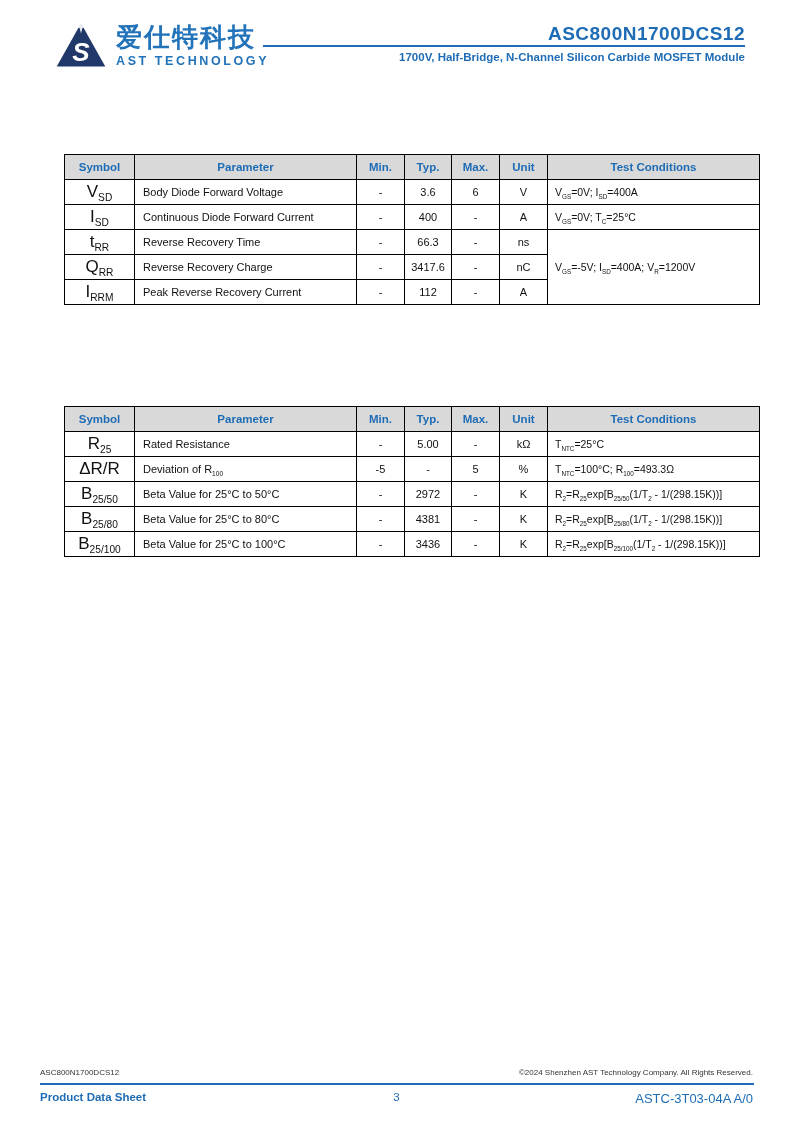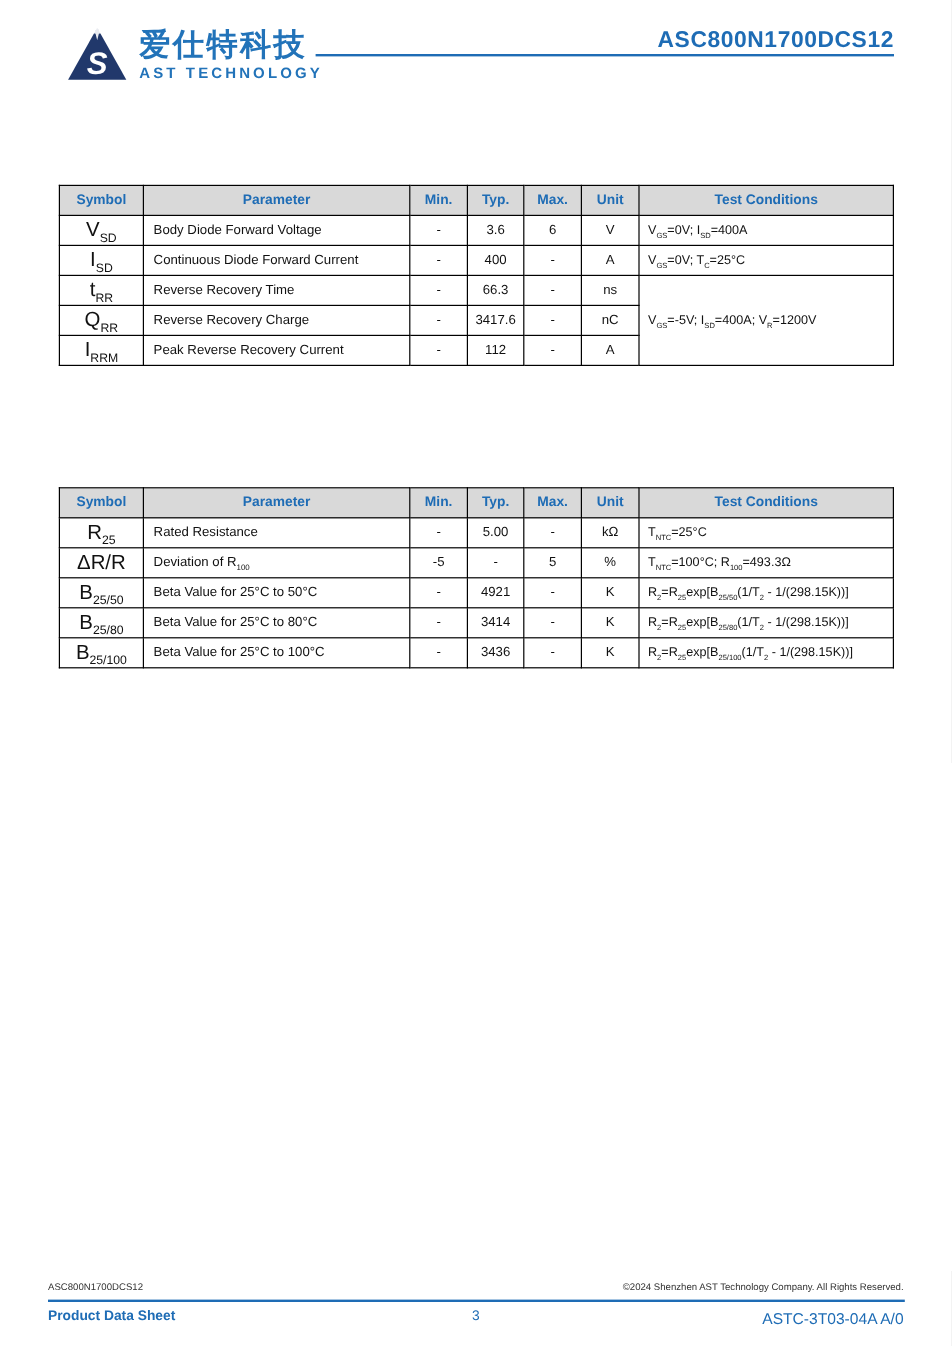--- a/index.html
+++ b/index.html
@@ -25,21 +25,21 @@
   .logo-cn{font-size:26px;font-weight:bold;color:#2273b9;letter-spacing:2px;line-height:1.1;}
   .logo-en{font-size:12.5px;font-weight:bold;color:#2273b9;letter-spacing:2.6px;margin-top:2px;}
   .part-number{position:absolute;top:23px;right:48px;font-size:19px;font-weight:bold;color:var(--accent);letter-spacing:0.5px;}
   .header-rule{position:absolute;top:45px;left:263px;right:48px;height:2px;background:var(--accent);}
   .subtitle{position:absolute;top:51px;right:48px;font-size:11.5px;font-weight:bold;color:var(--accent);}
   
   .section-title{position:absolute;font-weight:bold;color:var(--accent);}
   .title-1{top:104px;left:50px;font-size:17px;}
   .title-2{top:360px;left:56px;font-size:16.5px;}
   
-  table.spec{position:absolute;left:49px;width:695px;border-collapse:collapse;table-layout:fixed;}
+  table.spec{position:absolute;left:64px;width:695px;border-collapse:collapse;table-layout:fixed;}
   .table-1{top:154px;}
   .table-2{top:406px;}
   col.c-sym{width:70px;}
   col.c-par{width:222px;}
   col.c-min{width:48px;}
   col.c-typ{width:47px;}
   col.c-max{width:48px;}
   col.c-unit{width:48px;}
   col.c-cond{width:212px;}
   table.spec th, table.spec td{
@@ -79,20 +79,21 @@
       <text x="30" y="48" text-anchor="middle" font-size="30" font-weight="bold" font-style="italic" fill="#ffffff" font-family="Liberation Sans, sans-serif">S</text>
     </svg>
     <div class="logo-text">
       <span class="logo-cn">爱仕特科技</span>
       <span class="logo-en">AST TECHNOLOGY</span>
     </div>
   </div>
 
   <div class="part-number">ASC800N1700DCS12</div>
   <div class="header-rule"></div>
+  <div class="subtitle">1700V, Half-Bridge, N-Channel Silicon Carbide MOSFET Module</div>
 
 
   <table class="spec table-1">
     <colgroup>
         <col class="c-sym">
         <col class="c-par">
         <col class="c-min">
         <col class="c-typ">
         <col class="c-max">
         <col class="c-unit">
@@ -194,30 +195,30 @@
         <td class="num">-5</td>
         <td class="num">-</td>
         <td class="num">5</td>
         <td class="num">%</td>
         <td class="cond">T<sub>NTC</sub>=100°C; R<sub>100</sub>=493.3Ω</td>
       </tr>
       <tr>
         <td class="sym">B<sub>25/50</sub></td>
         <td class="par">Beta Value for 25°C to 50°C</td>
         <td class="num">-</td>
-        <td class="num">4921</td>
+        <td class="num">2972</td>
         <td class="num">-</td>
         <td class="num">K</td>
         <td class="cond">R<sub>2</sub>=R<sub>25</sub>exp[B<sub>25/50</sub>(1/T<sub>2</sub> - 1/(298.15K))]</td>
       </tr>
       <tr>
         <td class="sym">B<sub>25/80</sub></td>
         <td class="par">Beta Value for 25°C to 80°C</td>
         <td class="num">-</td>
-        <td class="num">3414</td>
+        <td class="num">4381</td>
         <td class="num">-</td>
         <td class="num">K</td>
         <td class="cond">R<sub>2</sub>=R<sub>25</sub>exp[B<sub>25/80</sub>(1/T<sub>2</sub> - 1/(298.15K))]</td>
       </tr>
       <tr>
         <td class="sym">B<sub>25/100</sub></td>
         <td class="par">Beta Value for 25°C to 100°C</td>
         <td class="num">-</td>
         <td class="num">3436</td>
         <td class="num">-</td>

